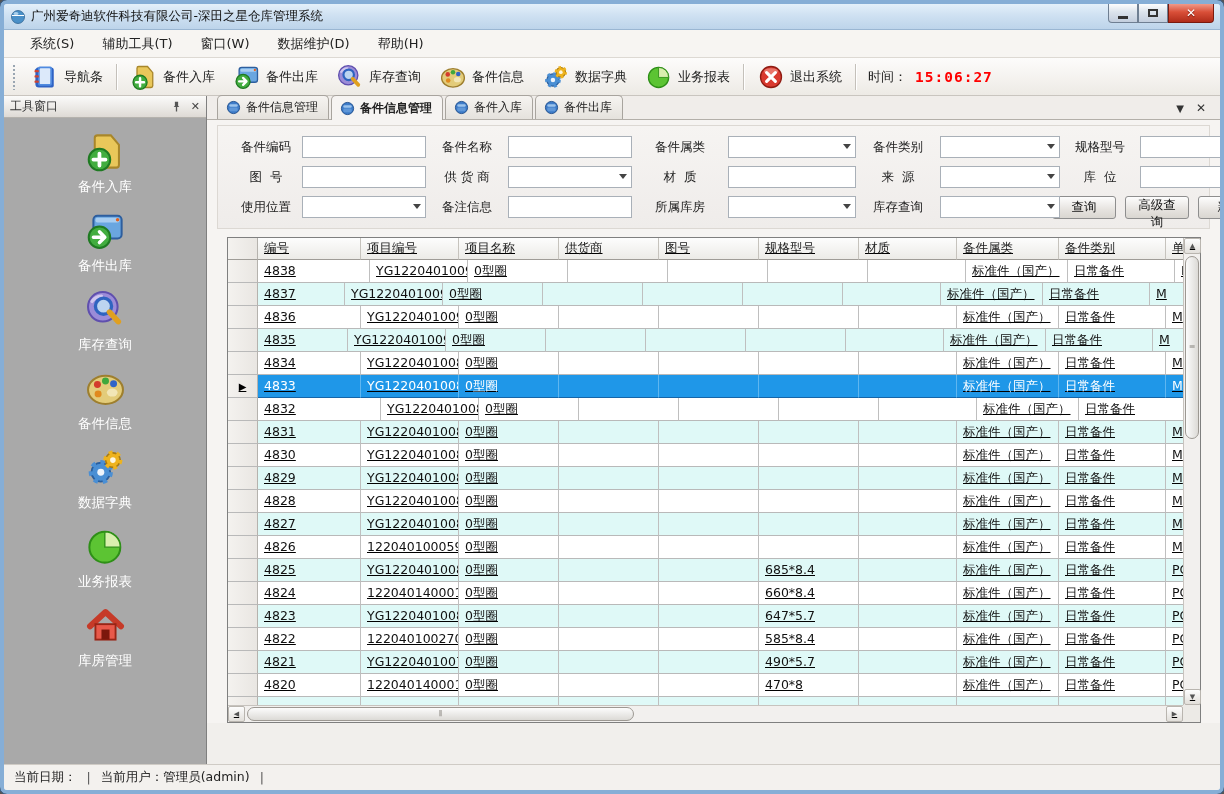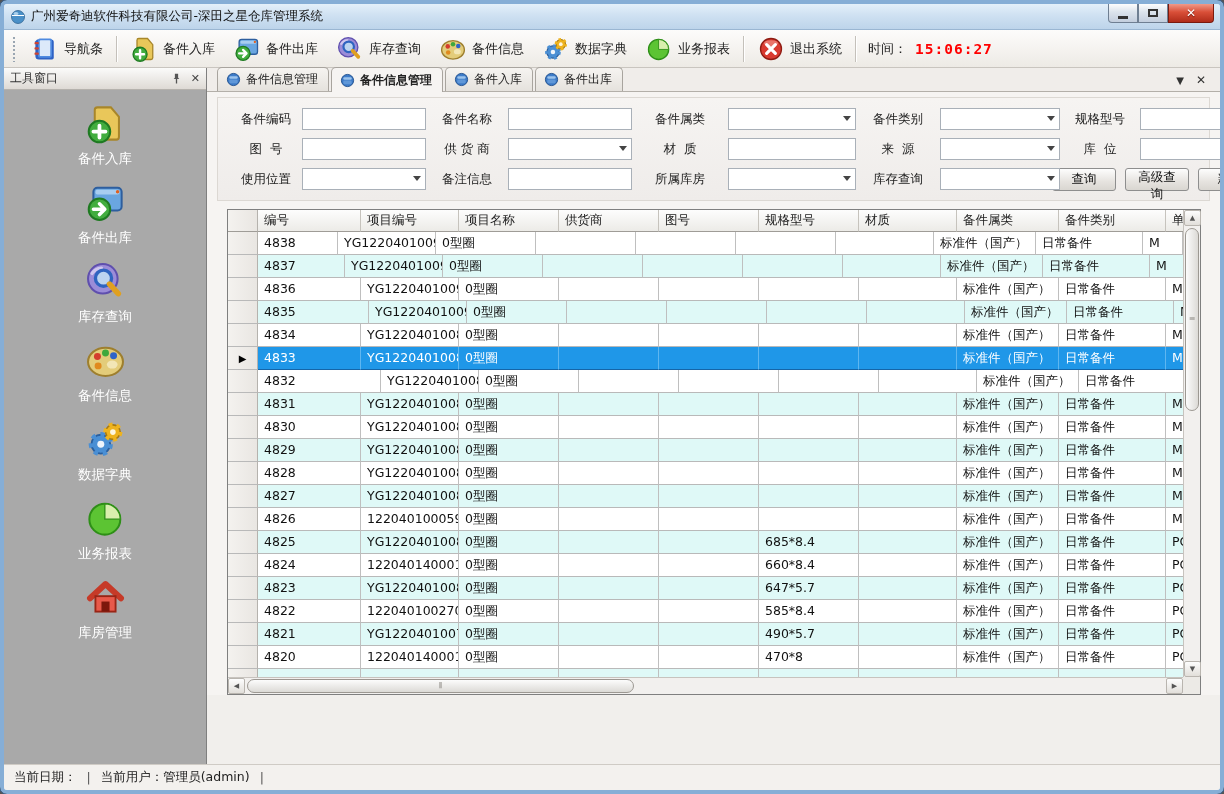--- a/index.html
+++ b/index.html
@@ -78,21 +78,21 @@
                   grid-auto-rows:22px; row-gap:8px; align-items:center; }
   .f-label { font-size:12.5px; color:#222; text-align:center; white-space:pre; }
   .f-input { height:22px; width:100%; border:1px solid #a9b0b8; background:#fff; font-size:12px; padding:0 4px; outline:none; }
   .f-select { height:22px; width:100%; border:1px solid #a9b0b8; background:#fff; position:relative; }
   .f-select .dd { position:absolute; right:4px; top:7px; width:0; height:0; border-left:4px solid transparent; border-right:4px solid transparent; border-top:5px solid #444; }
   .btn-cell { grid-column: span 2; display:flex; gap:9px; justify-content:flex-end; }
   .s-btn { height:23px; min-width:64px; padding:0 10px; font-size:12.5px; color:#111; border:1px solid #8e8e8e; border-radius:3px;
            background:linear-gradient(#fdfdfd,#e6e3df 60%,#d9d6d1); cursor:default; font-family:inherit; }
 
   
-  .grid-wrap { margin:8px 20px 0 20px; }
+  .grid-wrap { margin:8px 20px 0 20px;text-decoration:underline; }
   .grid { width:974px; display:grid; grid-template-columns:955px 17px; grid-template-rows:467px 17px; border:1px solid #7f7f7f; background:#fff; }
   .grid-viewport { overflow:hidden; width:955px; height:467px; }
   .t-row { display:flex; height:23px; }
   .t-row.t-header { height:22px; }
   .t-cell { flex:none; font-size:12.5px; color:#111; padding:3px 0 0 6px; border-right:1px solid #bfbfbf; border-bottom:1px solid #b9b9b9;
             white-space:nowrap; overflow:hidden; }
   .t-hcell { background:linear-gradient(#fdfdfd,#ecebe7); border-right:1px solid #c6c3bd; border-bottom:1px solid #9f9c97; color:#222; padding-top:2px; }
   .t-sel { width:30px; background:linear-gradient(90deg,#f4f2ef,#e9e6e2); border-right:1px solid #b5b2ad; text-align:center; padding-left:0; }
   .t-row.alt .t-cell:not(.t-sel) { background:#dff9f7; }
   .t-row.selected .t-cell:not(.t-sel) { background:#1f97e8; color:#fff; border-right-color:#5fb6f0; border-bottom-color:#1565a8; }
@@ -149,20 +149,27 @@
         </div>
       <div class="win-btn max">
           <span class="glyph-max"></span>
         </div>
       <div class="win-btn close">
           <span class="glyph-close">✕</span>
         </div>
     </div>
   </div>
 
+  <div class="menubar" id="menubar">
+      <div class="menu-item">系统(S)</div>
+      <div class="menu-item">辅助工具(T)</div>
+      <div class="menu-item">窗口(W)</div>
+      <div class="menu-item">数据维护(D)</div>
+      <div class="menu-item">帮助(H)</div>
+    </div>
 
   <div class="toolbar" id="toolbar">
     <div class="tb-grip"></div>
     <span id="tbItems" style="display:flex;align-items:center">
         <div class="tb-item">
           <span class="icon" style="width:28px;height:28px">
             <svg viewBox="0 0 32 32">
               <path d="M7 5h16a3 3 0 0 1 3 3v18a2 2 0 0 1-2 2H9a4 4 0 0 1-4-4V7z" fill="#2f62c4"></path>
               <rect x="8" y="4" width="16" height="22" rx="2" fill="#4f8ae0"></rect>
               <rect x="10" y="6" width="12" height="18" rx="1" fill="#dce9fa"></rect>
@@ -468,21 +475,21 @@
                 <div class="t-cell t-hcell" style="width:100px">供货商</div>
                 <div class="t-cell t-hcell" style="width:100px">图号</div>
                 <div class="t-cell t-hcell" style="width:100px">规格型号</div>
                 <div class="t-cell t-hcell" style="width:98px">材质</div>
                 <div class="t-cell t-hcell" style="width:102px">备件属类</div>
                 <div class="t-cell t-hcell" style="width:107px">备件类别</div>
                 <div class="t-cell t-hcell" style="width:40px">单位</div>
               </div>
               <div class="t-row">
                 <div class="t-cell t-sel" style="width:30px"></div>
-                <div class="t-cell" style="width:80px">4838</div>
+                <div class="t-cell" style="width:112px">4838</div>
                 <div class="t-cell" style="width:98px">YG12204010093</div>
                 <div class="t-cell" style="width:100px">0型圈</div>
                 <div class="t-cell" style="width:100px"></div>
                 <div class="t-cell" style="width:100px"></div>
                 <div class="t-cell" style="width:100px"></div>
                 <div class="t-cell" style="width:98px"></div>
                 <div class="t-cell" style="width:102px">标准件（国产）</div>
                 <div class="t-cell" style="width:107px">日常备件</div>
                 <div class="t-cell" style="width:40px">M</div>
               </div>
@@ -507,21 +514,21 @@
                 <div class="t-cell" style="width:100px"></div>
                 <div class="t-cell" style="width:100px"></div>
                 <div class="t-cell" style="width:100px"></div>
                 <div class="t-cell" style="width:98px"></div>
                 <div class="t-cell" style="width:102px">标准件（国产）</div>
                 <div class="t-cell" style="width:107px">日常备件</div>
                 <div class="t-cell" style="width:40px">M</div>
               </div>
               <div class="t-row alt">
                 <div class="t-cell t-sel" style="width:30px"></div>
-                <div class="t-cell" style="width:111px">4835</div>
+                <div class="t-cell" style="width:90px">4835</div>
                 <div class="t-cell" style="width:98px">YG12204010090</div>
                 <div class="t-cell" style="width:100px">0型圈</div>
                 <div class="t-cell" style="width:100px"></div>
                 <div class="t-cell" style="width:100px"></div>
                 <div class="t-cell" style="width:100px"></div>
                 <div class="t-cell" style="width:98px"></div>
                 <div class="t-cell" style="width:102px">标准件（国产）</div>
                 <div class="t-cell" style="width:107px">日常备件</div>
                 <div class="t-cell" style="width:40px">M</div>
               </div>

